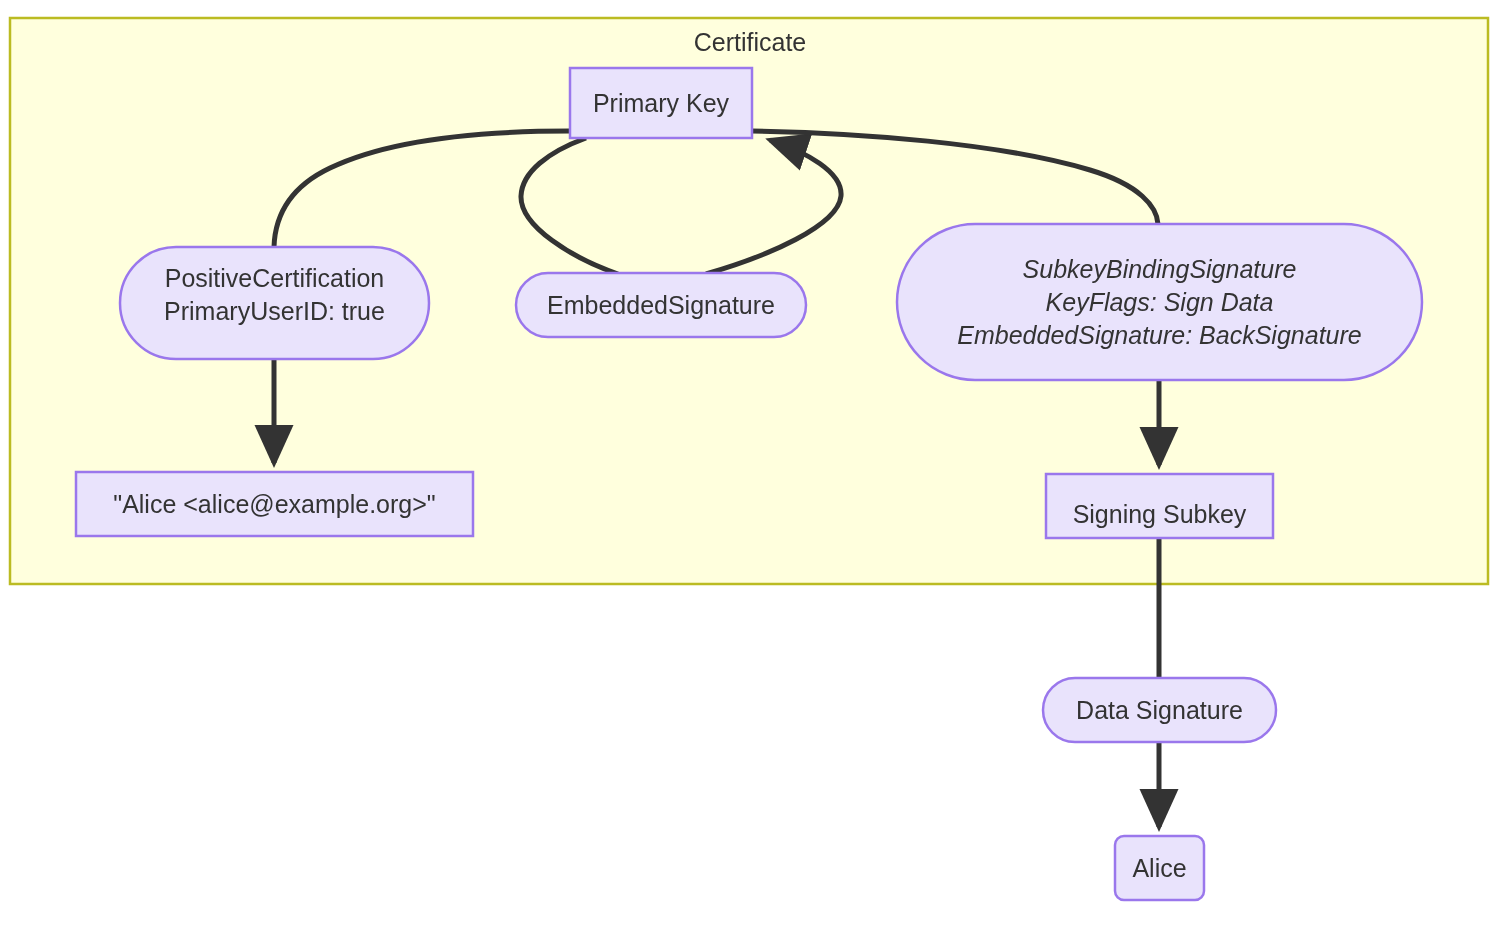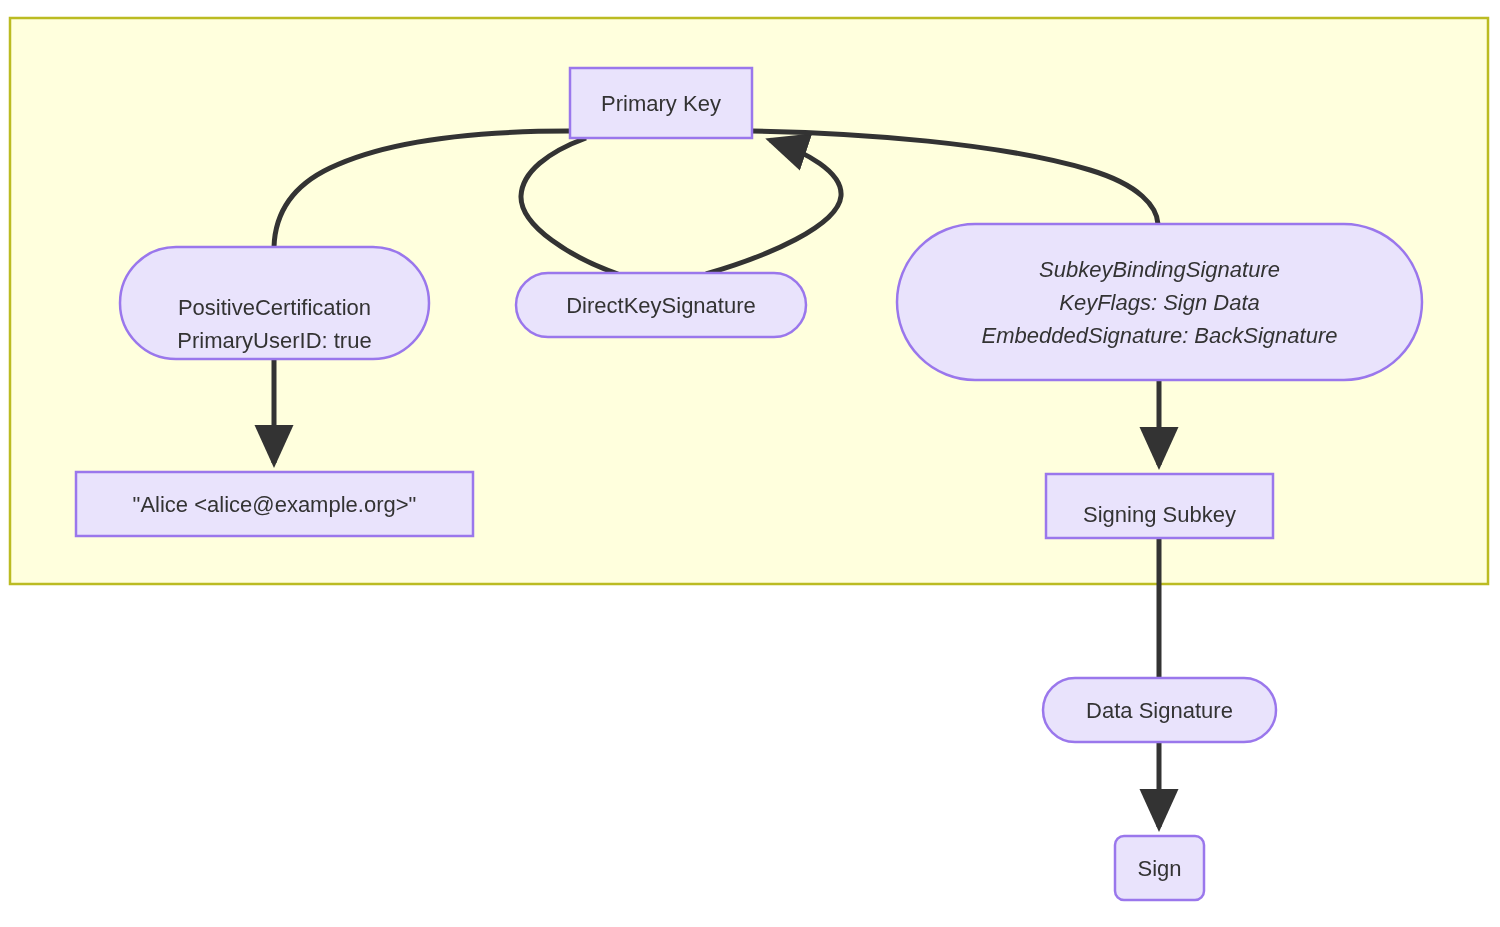--- a/index.html
+++ b/index.html
@@ -27,21 +27,21 @@
   }
   .node-label {
     position: absolute;
     display: flex;
     flex-direction: column;
     align-items: center;
     justify-content: center;
     text-align: center;
     color: #333333;
     font-family: "Liberation Sans", sans-serif;
-    font-size: 22px;
+    font-size: 25px;
     line-height: 33px;
     white-space: pre;
     pointer-events: none;
   }
   .subgraph-title {
     position: absolute;
     color: #333333;
     font-family: "Liberation Sans", sans-serif;
     font-size: 25px;
     text-align: center;
@@ -99,33 +99,34 @@
       <rect x="76" y="472" width="397" height="64" rx="0" ry="0" fill="#E9E3FC" stroke="#9A77EC" stroke-width="2.5"></rect>
 
       <rect x="1046" y="474" width="227" height="64" rx="0" ry="0" fill="#E9E3FC" stroke="#9A77EC" stroke-width="2.5"></rect>
 
       <rect x="1043" y="678" width="233" height="64" rx="32" ry="32" fill="#E9E3FC" stroke="#9A77EC" stroke-width="2.5"></rect>
 
       <rect x="1115" y="836" width="89" height="64" rx="9" ry="9" fill="#E9E3FC" stroke="#9A77EC" stroke-width="2.5"></rect>
     </g>
   </svg>
 
+  <div class="subgraph-title" style="left:600px; top:28px; width:300px;">Certificate</div>
 
   <div class="node-label" style="left:570px; top:68px; width:182px; height:70px;">Primary Key</div>
 
-  <div class="node-label" style="left:120px; top:260px; width:309px; height:128px;">PositiveCertification
+  <div class="node-label" style="left:120px; top:231px; width:309px; height:128px;">PositiveCertification
 PrimaryUserID: true</div>
 
-  <div class="node-label" style="left:516px; top:273px; width:290px; height:64px;">DirectKeySignature</div>
+  <div class="node-label" style="left:516px; top:273px; width:290px; height:64px;">EmbeddedSignature</div>
 
   <div class="node-label" style="left:897px; top:224px; width:525px; height:156px;font-style:italic;">SubkeyBindingSignature
 KeyFlags: Sign Data
 EmbeddedSignature: BackSignature</div>
 
   <div class="node-label" style="left:76px; top:472px; width:397px; height:64px;">"Alice &lt;alice@example.org&gt;"</div>
 
   <div class="node-label" style="left:1046px; top:474px; width:227px; height:64px;margin-top:8px;">Signing Subkey</div>
 
   <div class="node-label" style="left:1043px; top:678px; width:233px; height:64px;text-align:right;">Data Signature</div>
 
-  <div class="node-label" style="left:1115px; top:836px; width:89px; height:64px;">Sign</div>
+  <div class="node-label" style="left:1115px; top:836px; width:89px; height:64px;">Alice</div>
 
 </div>
 
 </body></html>

